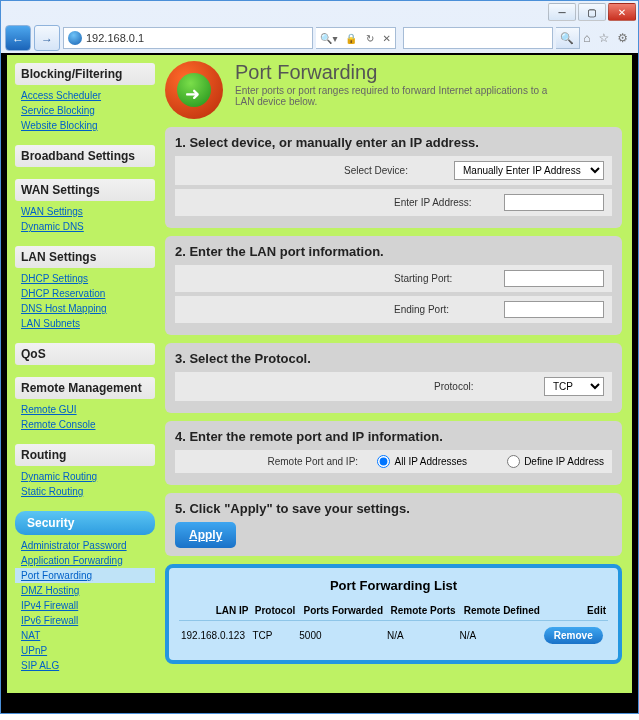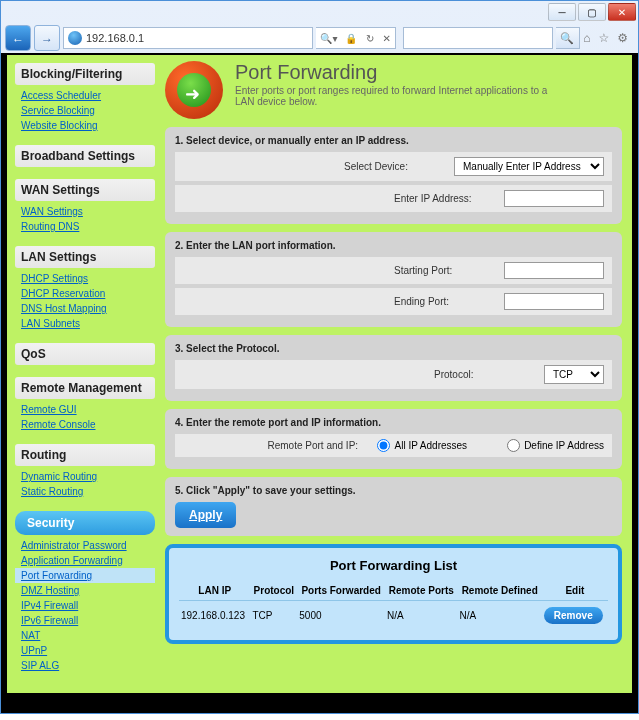--- a/index.html
+++ b/index.html
@@ -32,35 +32,35 @@
 
 .content { flex:1; padding:6px 10px; overflow-y:auto; }
 .page-header { display:flex; gap:12px; margin-bottom:8px; }
 .logo { width:58px; height:58px; border-radius:50%; background: radial-gradient(circle at 35% 30%, #ff6a2a, #b72a0a); position:relative; }
 .logo::after { content:""; position:absolute; top:12px; left:12px; width:34px; height:34px; border-radius:50%; background:radial-gradient(circle at 40% 30%, #7ade4a, #1f8f1a); }
 .logo-arrow { position:absolute; top:22px; left:20px; color:#fff; font-size:18px; z-index:2; }
 .page-title { font-size:20px; color:#555; font-weight:normal; }
 .page-sub { font-size:10px; color:#666; max-width:320px; margin-top:1px; }
 
 .panel { background:#d3d3d3; border-radius:6px; padding:8px 10px; margin-bottom:8px; }
-.panel-title { font-size:10px; font-weight:bold; color:#222; margin-bottom:6px; }
+.panel-title { font-size:13px; font-weight:bold; color:#222; margin-bottom:6px; }
 .row { display:flex; align-items:center; background:#e9e9e9; padding:5px 8px; margin-bottom:4px; font-size:10px;justify-content:flex-end; }
 .row-label { width:110px; color:#333; }
 .row select, .row input[type=text] { font-size:10px; padding:2px 4px; border:1px solid #999; background:#fff; }
 .row input[type=text] { width:100px; }
 .row select { width:150px; }
 .radio-row { display:flex; gap:40px; align-items:center; }
 .radio-opt { display:flex; align-items:center; gap:4px; font-size:10px; }
 
 .apply-btn { background:linear-gradient(#3ea6f0,#1a72c8); color:#fff; border:none; border-radius:5px; padding:6px 14px; font-size:12px; font-weight:bold; cursor:pointer;text-decoration:underline; }
 
 .list-panel { background:#c2e4fb; border:4px solid #2396e0; border-radius:8px; padding:10px; }
 .list-title { text-align:center; font-weight:bold; font-size:13px; margin-bottom:8px; }
 .tbl { width:100%; font-size:10px; border-collapse:collapse; }
-.tbl th { text-align:center; font-weight:bold; padding:4px 2px; border-bottom:1px solid #8ec5e8; }
+.tbl th { text-align:right; font-weight:bold; padding:4px 2px; border-bottom:1px solid #8ec5e8; }
 .tbl td { padding:6px 2px; }
 .remove-btn { background:linear-gradient(#3ea6f0,#1a72c8); color:#fff; border:none; border-radius:10px; padding:3px 10px; font-size:10px; font-weight:bold; cursor:pointer; }
 
 
 .content::-webkit-scrollbar { width:14px; }
 .content::-webkit-scrollbar-track { background:#eee; }
 .content::-webkit-scrollbar-thumb { background:#c3c3c3; }
 </style>
 </head>
 <body>
@@ -102,21 +102,21 @@
             <a class="side-link" href="#">Access Scheduler</a>
             <a class="side-link" href="#">Service Blocking</a>
             <a class="side-link" href="#">Website Blocking</a>
           </div>
           <div class="side-section">
             <div class="side-head">Broadband Settings</div>
           </div>
           <div class="side-section">
             <div class="side-head">WAN Settings</div>
             <a class="side-link" href="#">WAN Settings</a>
-            <a class="side-link" href="#">Routing DNS</a>
+            <a class="side-link" href="#">Dynamic DNS</a>
           </div>
           <div class="side-section">
             <div class="side-head">LAN Settings</div>
             <a class="side-link" href="#">DHCP Settings</a>
             <a class="side-link" href="#">DHCP Reservation</a>
             <a class="side-link" href="#">DNS Host Mapping</a>
             <a class="side-link" href="#">LAN Subnets</a>
           </div>
           <div class="side-section">
             <div class="side-head">QoS</div>

